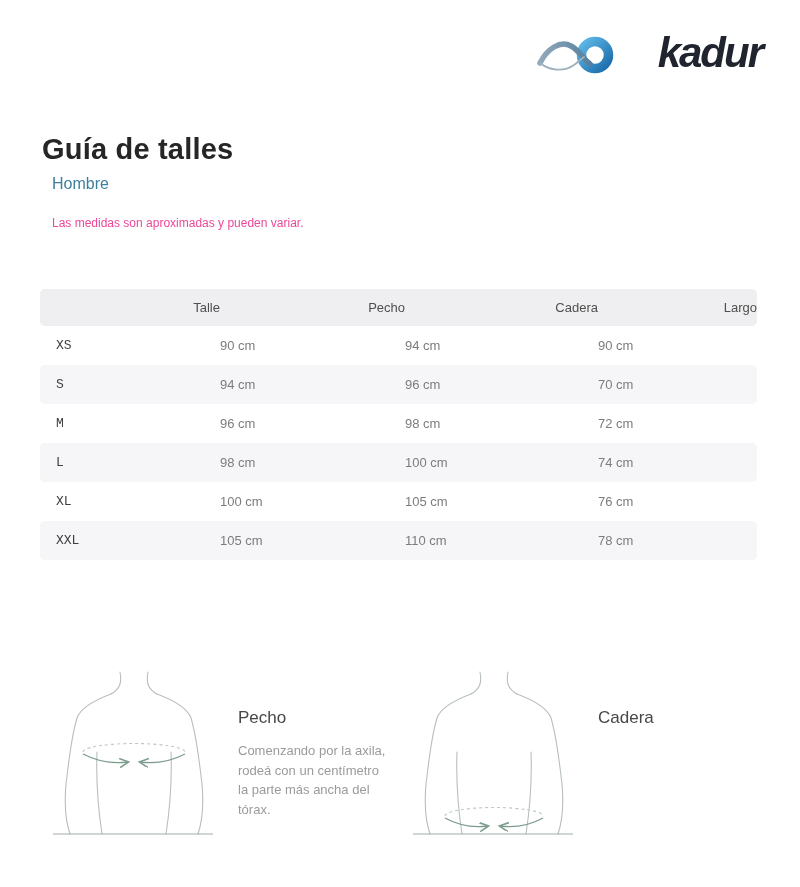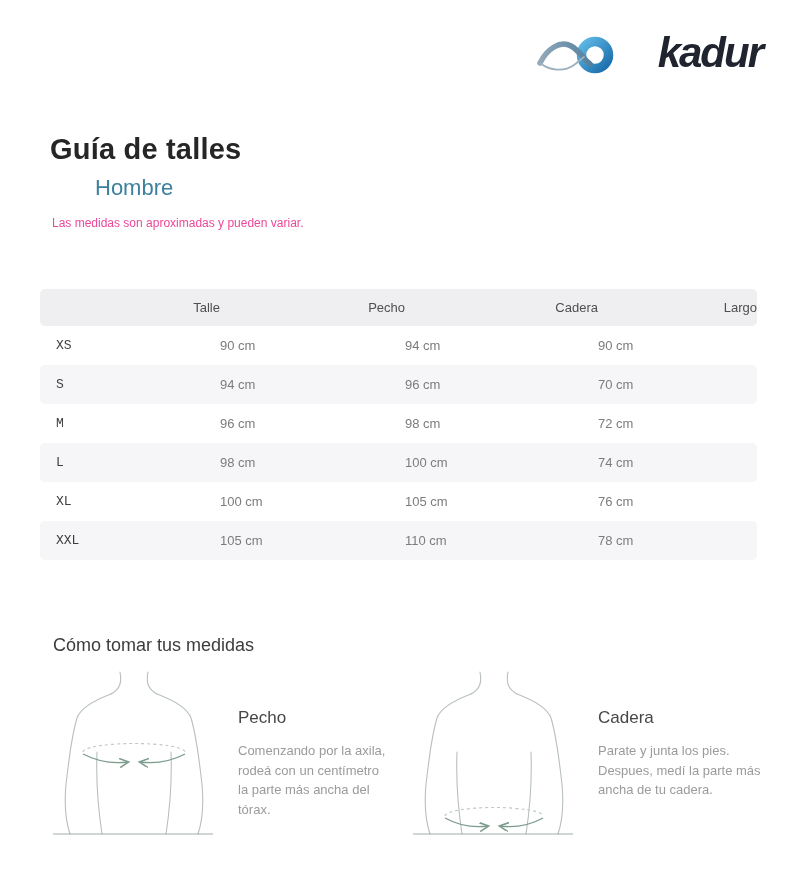--- a/index.html
+++ b/index.html
@@ -16,22 +16,22 @@
   
   .logo { position:absolute; top:30px; right:38px; display:flex; align-items:center; gap:7px; }
   .logo-text {
     font-size:42px; font-weight:bold; font-style:italic;
     color:#20242e; letter-spacing:-2px; line-height:1;
     padding-bottom:4px;
     margin-left:36px;
   }
 
   
-  .title { position:absolute; left:50px; top:133px; margin:0; font-size:29px; font-weight:600; color:#262626; letter-spacing:0.2px; }
-  .subtitle { position:absolute; left:52px; top:175px; font-size:22px; font-weight:500; color:#3d7f9d; cursor:pointer;margin-left:43px; }
+  .title { position:absolute; left:42px; top:133px; margin:0; font-size:29px; font-weight:600; color:#262626; letter-spacing:0.2px; }
+  .subtitle { position:absolute; left:52px; top:175px; font-size:16px; font-weight:500; color:#3d7f9d; cursor:pointer; }
   .note { position:absolute; left:52px; top:216px; font-size:12px; color:#ec4899; }
 
   
   .size-table {
     position:absolute; left:40px; top:289px; width:717px;
     border-collapse:collapse; font-size:13px; table-layout:fixed;
   }
   .size-table col.c1 { width:180px; }
   .size-table col.c2 { width:185px; }
   .size-table col.c3 { width:193px; }
@@ -137,21 +137,20 @@
       </tr>
       <tr>
         <td class="talle">XXL</td>
         <td>105 cm</td>
         <td>110 cm</td>
         <td>78 cm</td>
       </tr>
     </tbody>
   </table>
 
-  <div class="section-title">Cómo tomar tus medidas</div>
 
   <div class="figure fig-pecho">
     <svg width="165" height="172" viewBox="0 0 165 172">
       <defs>
         <marker id="ahL1" markerWidth="9" markerHeight="8" refX="6.5" refY="3.5" orient="auto">
           <path d="M0,0 L7,3.5 L0,7" fill="none" stroke="#7d9c8d" stroke-width="1.2"></path>
         </marker>
       </defs>
 
       <g fill="none" stroke="#b8bfbf" stroke-width="1.1" stroke-linecap="round">
@@ -196,16 +195,15 @@
       <path d="M 1 166 L 161 166" stroke="#a2abab" stroke-width="1.1"></path>
 
       <path d="M 33 148 A 49 8.5 0 0 1 131 148" fill="none" stroke="#bcc9c0" stroke-width="1.1" stroke-dasharray="3 3"></path>
       <path d="M 33 150 Q 53 161 76 158" fill="none" stroke="#7d9c8d" stroke-width="1.3" marker-end="url(#ahL2)"></path>
       <path d="M 131 150 Q 111 161 88 158" fill="none" stroke="#7d9c8d" stroke-width="1.3" marker-end="url(#ahL2)"></path>
     </svg>
   </div>
 
   <div class="measure-text mt-cadera">
     <div class="measure-name">Cadera</div>
-    <div class="measure-desc">Parate y junta los pies. Despues, medí la parte más ancha de tu cadera.</div>
   </div>
 
 </div>
 
 </body></html>

